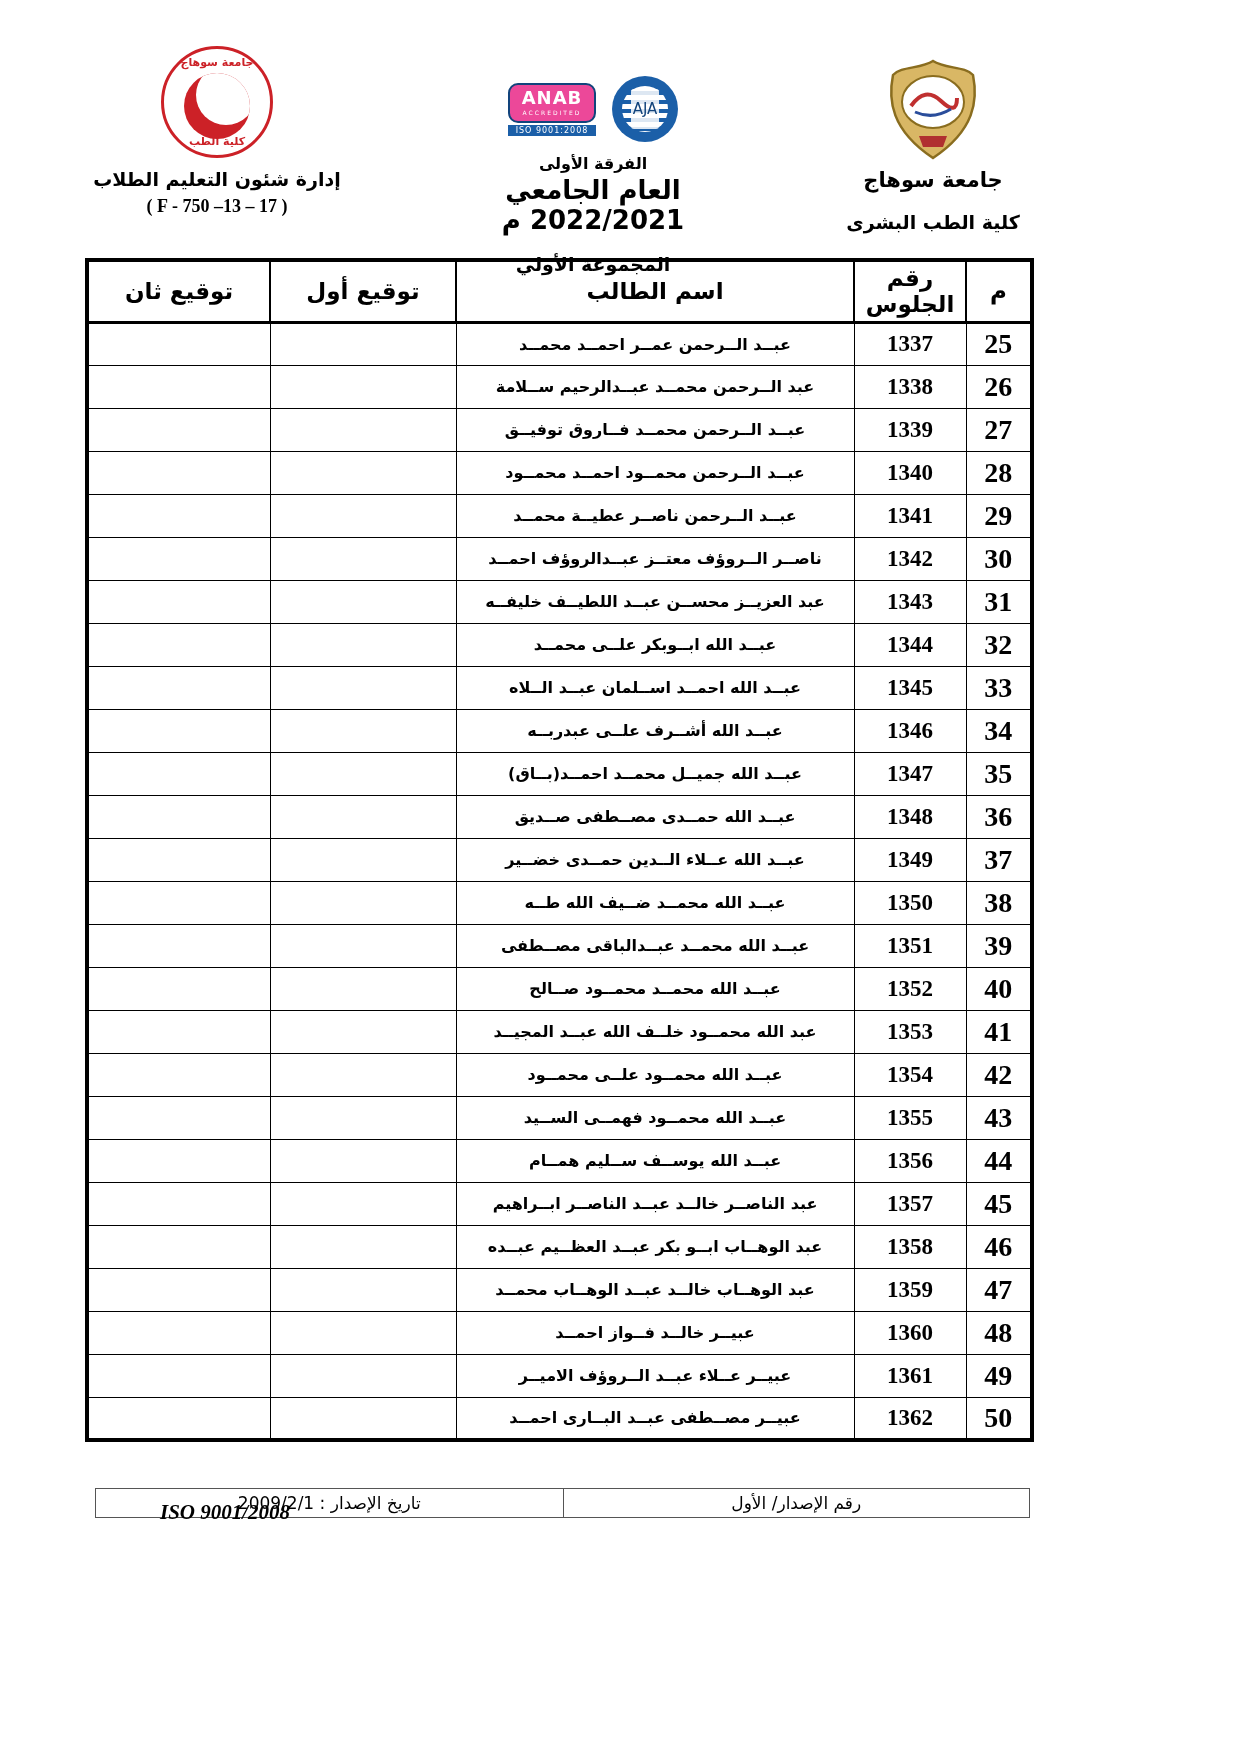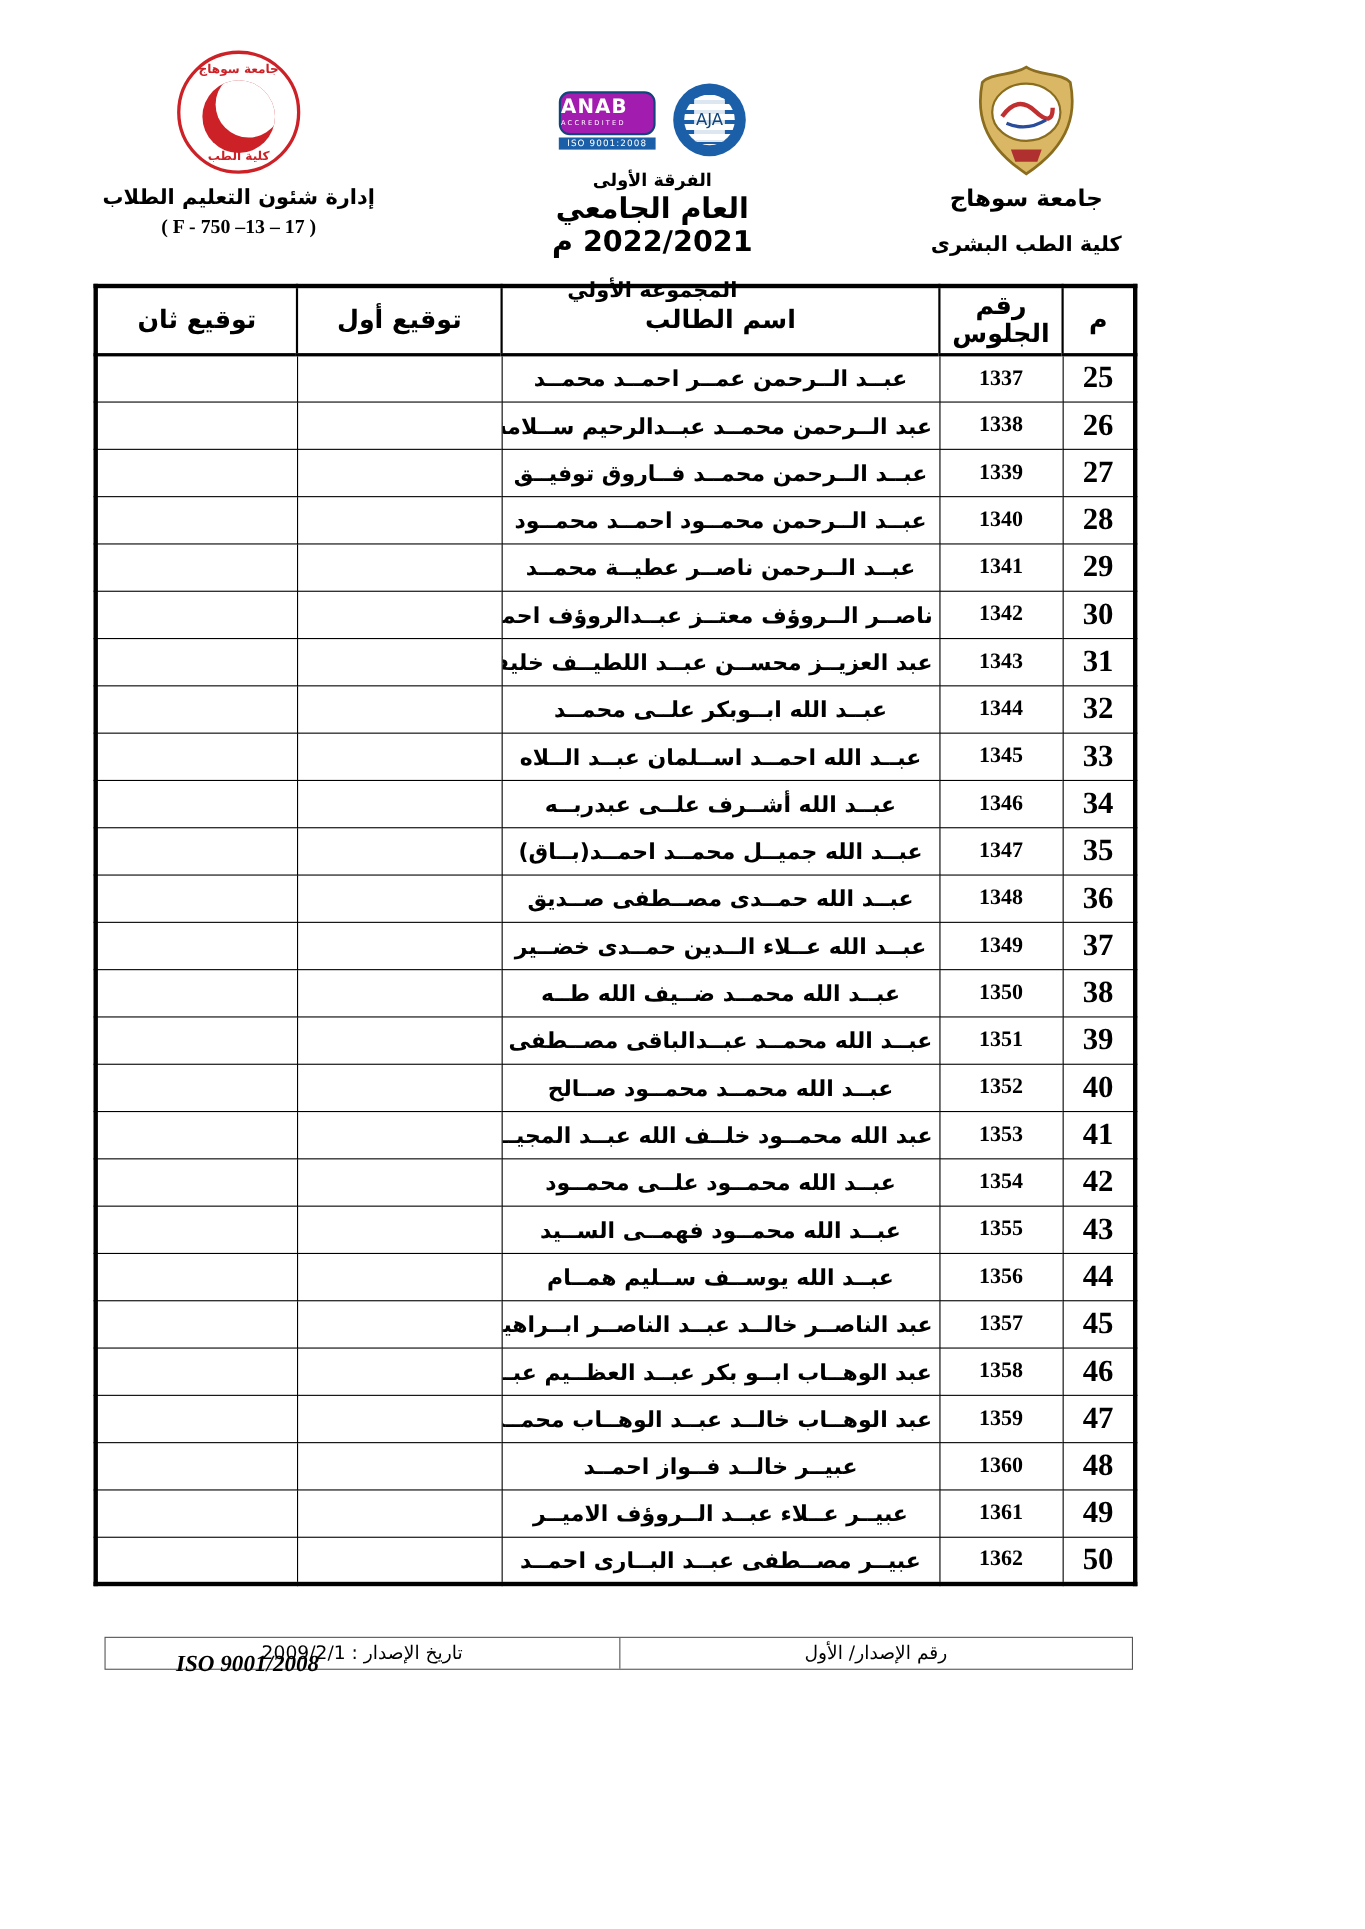--- a/index.html
+++ b/index.html
@@ -23,22 +23,22 @@
   .uni-name { font-size:21px; font-weight:bold; margin-top:6px; }
   .uni-faculty { font-size:19px; font-weight:bold; margin-top:19px; }
 
   .hdr-center {
     position:absolute; left:428px; top:76px; width:330px;
     text-align:center; direction:rtl;
   }
   .logo-row { display:flex; justify-content:center; align-items:center; gap:16px; direction:ltr; }
   .anab { width:88px; }
   .anab-top {
-    background:#a21caf; color:#fff; border-radius:10px;
-    height:40px; display:flex; flex-direction:column; justify-content:center; align-items:flex-start;
+    background:#ec4899; color:#fff; border-radius:10px;
+    height:40px; display:flex; flex-direction:column; justify-content:center; align-items:center;
     border:2px solid #12447c;
   }
   .anab-word { font-weight:bold; font-size:18px; letter-spacing:1px; line-height:1; }
   .anab-sub { font-size:6px; letter-spacing:2px; margin-top:2px; }
   .anab-bottom {
     background:#1b5fa8; color:#fff; font-size:8px; margin-top:2px; padding:1px 0;
     letter-spacing:1px;
   }
   .aja {
     width:66px; height:66px; border-radius:50%;
@@ -97,22 +97,22 @@
     text-align:center; vertical-align:middle;
     overflow:hidden; white-space:nowrap;
   }
   .students-table thead th {
     height:62px; font-size:23px; font-weight:bold;
     border-width:2px; border-bottom-width:3px;
   }
   .students-table tbody td { height:43px; }
   .th-seat { line-height:1.15; font-size:22px; }
   .c-num  { font-family:"Liberation Serif", serif; font-weight:bold; font-size:28px; }
-  .c-seat { font-family:"Liberation Serif", serif; font-weight:bold; font-size:20px; }
-  .c-name { font-weight:bold; font-size:20px; padding:0 6px; }
+  .c-seat { font-family:"Liberation Serif", serif; font-weight:bold; font-size:23px; }
+  .c-name { font-weight:bold; font-size:16px; padding:0 6px; }
   .c-sig  { background:#fff; }
 
   
   .footer-bar {
     position:absolute; left:95px; top:1488px; width:935px; height:30px;
     display:flex; direction:rtl;
     border:1px solid #555;
     font-size:17px;
   }
   .footer-cell {

